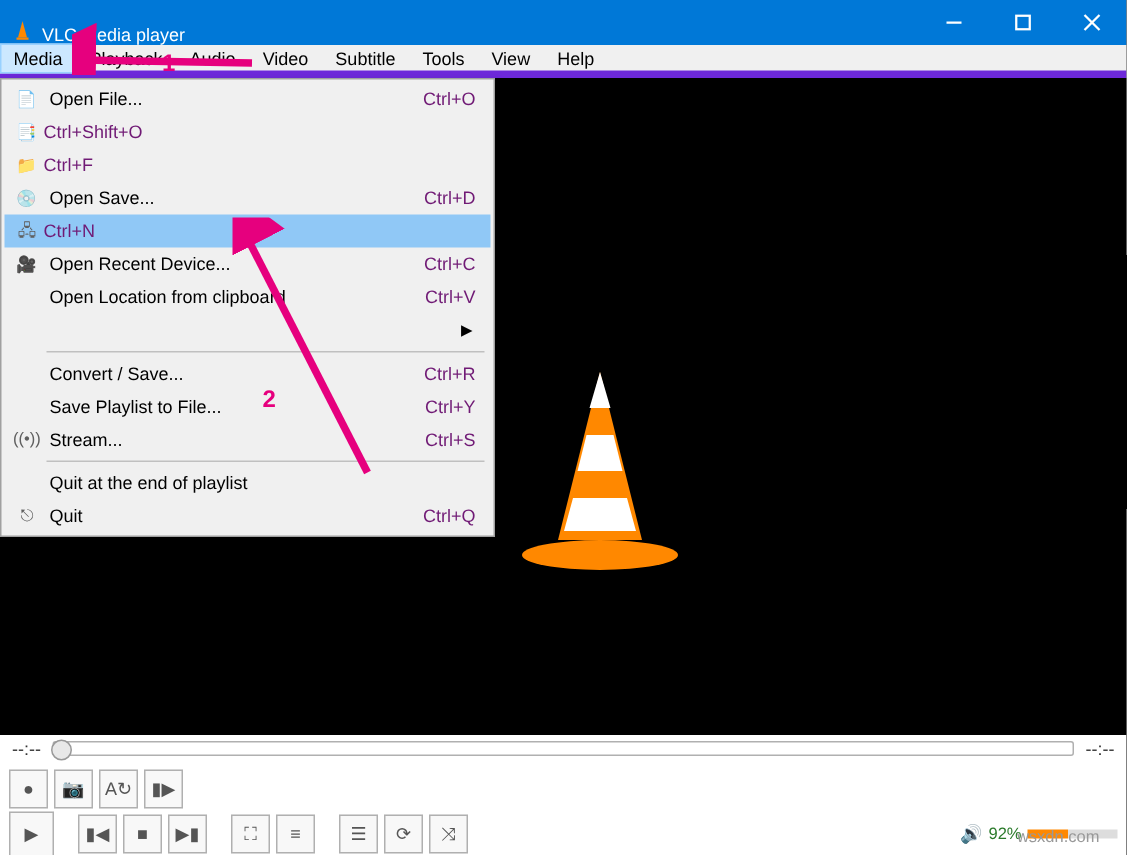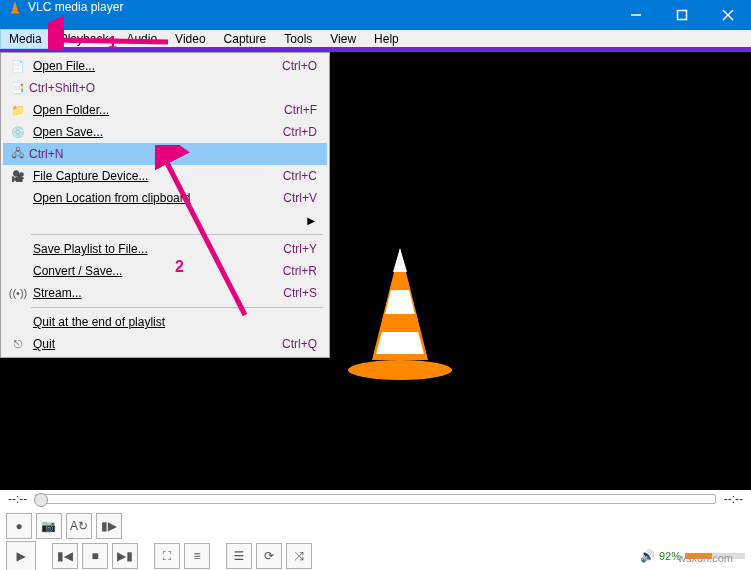--- a/index.html
+++ b/index.html
@@ -1,34 +1,34 @@
 <!DOCTYPE html>
 <html><head>
 <meta charset="utf-8">
 <style>
   * { box-sizing: border-box; margin: 0; padding: 0; font-family: "Segoe UI", sans-serif; font-size: 12px; }
   body { width: 751px; height: 570px; overflow: hidden; background: #fff; position: relative; }
 
-  .titlebar { height: 30px; background: #0078d7; color: #fff; display: flex; align-items: flex-start; padding-left: 8px; }
+  .titlebar { height: 30px; background: #0078d7; color: #fff; display: flex; align-items: flex-end; padding-left: 8px; }
   .titlebar .title { flex: 1; margin-left: 6px; }
   .titlebar .win-controls { display: flex; }
   .titlebar .win-btn { width: 46px; height: 30px; display: flex; align-items: center; justify-content: center; }
 
   .menubar { height: 22px; background: #f0f0f0; display: flex; align-items: center; border-bottom: 5px solid #6d28d9; }
   .menubar .menu-item { padding: 3px 9px; cursor: default; }
   .menubar .menu-item.active { background: #cce8ff; border: 1px solid #99d1ff; padding: 2px 8px; }
 
   .video-area { position: absolute; top: 52px; left: 0; right: 0; bottom: 80px; background: #000; display: flex; align-items: center; justify-content: center; }
   .cone { position: absolute; left: 340px; top: 190px; }
 
   .dropdown { position: absolute; top: 52px; left: 0; width: 330px; background: #f0f0f0; border: 1px solid #a0a0a0; box-shadow: 3px 3px 6px rgba(0,0,0,0.25); padding: 2px; z-index: 10; }
   .dropdown .row { display: flex; align-items: center; height: 22px; padding: 0 4px; }
   .dropdown .row.highlight { background: #90c8f6; }
   .dropdown .ico { width: 22px; text-align: center; color: #606060; font-size: 11px; }
-  .dropdown .label { flex: 1; padding-left: 4px; text-decoration: underline; }
+  .dropdown .label { flex: 1; padding-left: 4px; }
   .dropdown .shortcut { padding-right: 6px; color: #701a75; }
   .dropdown .sep { height: 1px; background: #c0c0c0; margin: 3px 4px 3px 28px; }
   .dropdown .sub-arrow { margin-left: auto; margin-right: 8px; font-size: 10px; }
 
   .time-row { position: absolute; bottom: 62px; left: 0; right: 0; height: 18px; display: flex; align-items: center; padding: 0 8px; gap: 8px; font-size: 11px; color: #333; }
   .seek { flex: 1; height: 10px; background: #fff; border: 1px solid #b0b0b0; border-radius: 2px; position: relative; }
   .seek .knob { position: absolute; left: -2px; top: -2px; width: 14px; height: 14px; border-radius: 7px; background: #e8e8e8; border: 1px solid #999; }
 
   .toolbar1, .toolbar2 { position: absolute; left: 0; right: 0; height: 28px; display: flex; align-items: center; padding: 0 6px; gap: 4px; }
   .toolbar1 { bottom: 30px; }
@@ -75,21 +75,21 @@
         </svg>
       </div>
   </div>
 </div>
 
 <div class="menubar">
   <div class="menu-item active">Media</div>
   <div class="menu-item">Playback</div>
   <div class="menu-item">Audio</div>
   <div class="menu-item">Video</div>
-  <div class="menu-item">Capture</div>
+  <div class="menu-item">Subtitle</div>
   <div class="menu-item">Tools</div>
   <div class="menu-item">View</div>
   <div class="menu-item">Help</div>
 </div>
 
 <div class="video-area">
   <svg class="cone" width="120" height="140" viewBox="0 0 120 140">
     <ellipse cx="60" cy="128" rx="52" ry="10" fill="#f80"></ellipse>
     <polygon points="60,6 88,118 32,118" fill="#f80"></polygon>
     <polygon points="60,6 67,30 53,30" fill="#fff"></polygon>
@@ -103,56 +103,55 @@
       <span class="ico">📄</span>
       <span class="label">Open File...</span>
       <span class="shortcut">Ctrl+O</span>
     </div>
   <div class="row">
       <span class="ico">📑</span>
       <span class="shortcut">Ctrl+Shift+O</span>
     </div>
   <div class="row">
       <span class="ico">📁</span>
-      <span class="label">Open Folder...</span>
       <span class="shortcut">Ctrl+F</span>
     </div>
   <div class="row">
       <span class="ico">💿</span>
       <span class="label">Open Save...</span>
       <span class="shortcut">Ctrl+D</span>
     </div>
   <div class="row highlight">
       <span class="ico">🖧</span>
       <span class="shortcut">Ctrl+N</span>
     </div>
   <div class="row">
       <span class="ico">🎥</span>
-      <span class="label">File Capture Device...</span>
+      <span class="label">Open Recent Device...</span>
       <span class="shortcut">Ctrl+C</span>
     </div>
   <div class="row">
       <span class="ico"></span>
       <span class="label">Open Location from clipboard</span>
       <span class="shortcut">Ctrl+V</span>
     </div>
   <div class="row">
       <span class="ico"></span>
       <span class="sub-arrow">▶</span>
     </div>
   <div class="sep"></div>
   <div class="row">
       <span class="ico"></span>
+      <span class="label">Convert / Save...</span>
+      <span class="shortcut">Ctrl+R</span>
+    </div>
+  <div class="row">
+      <span class="ico"></span>
       <span class="label">Save Playlist to File...</span>
       <span class="shortcut">Ctrl+Y</span>
-    </div>
-  <div class="row">
-      <span class="ico"></span>
-      <span class="label">Convert / Save...</span>
-      <span class="shortcut">Ctrl+R</span>
     </div>
   <div class="row">
       <span class="ico">((•))</span>
       <span class="label">Stream...</span>
       <span class="shortcut">Ctrl+S</span>
     </div>
   <div class="sep"></div>
   <div class="row">
       <span class="ico"></span>
       <span class="label">Quit at the end of playlist</span>

